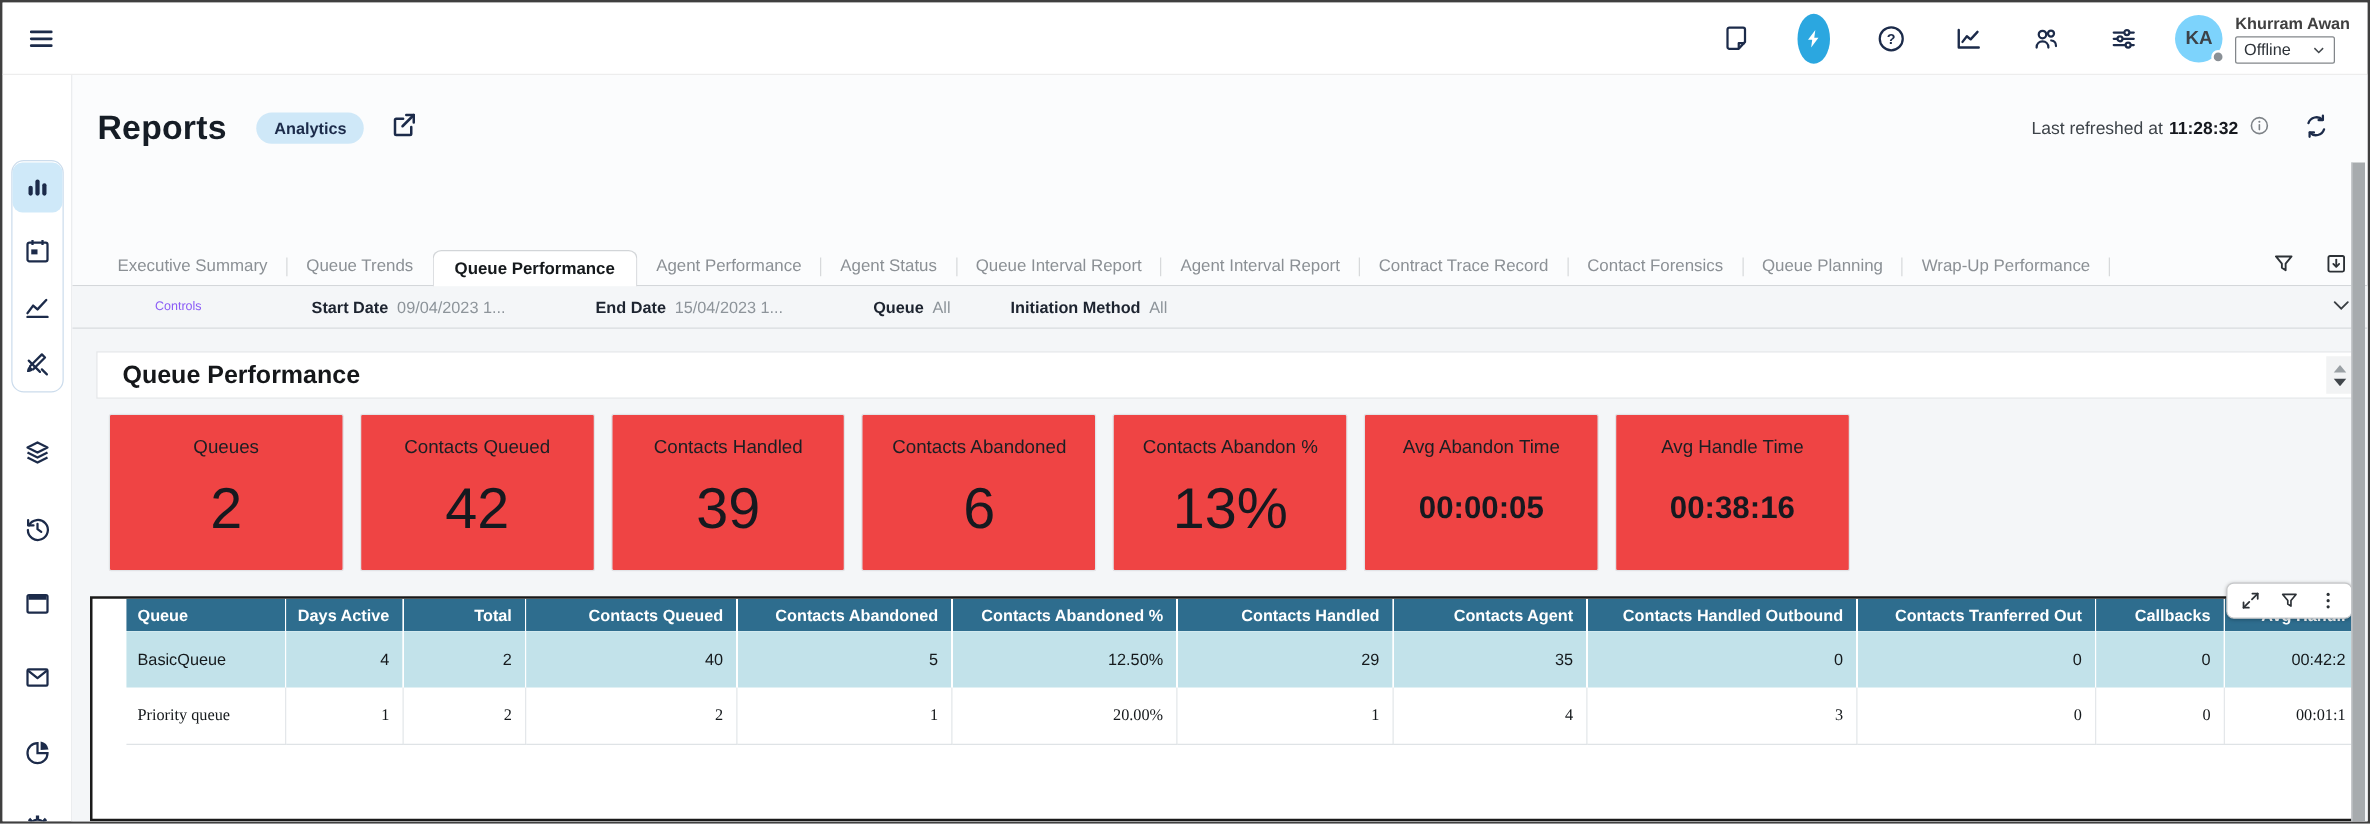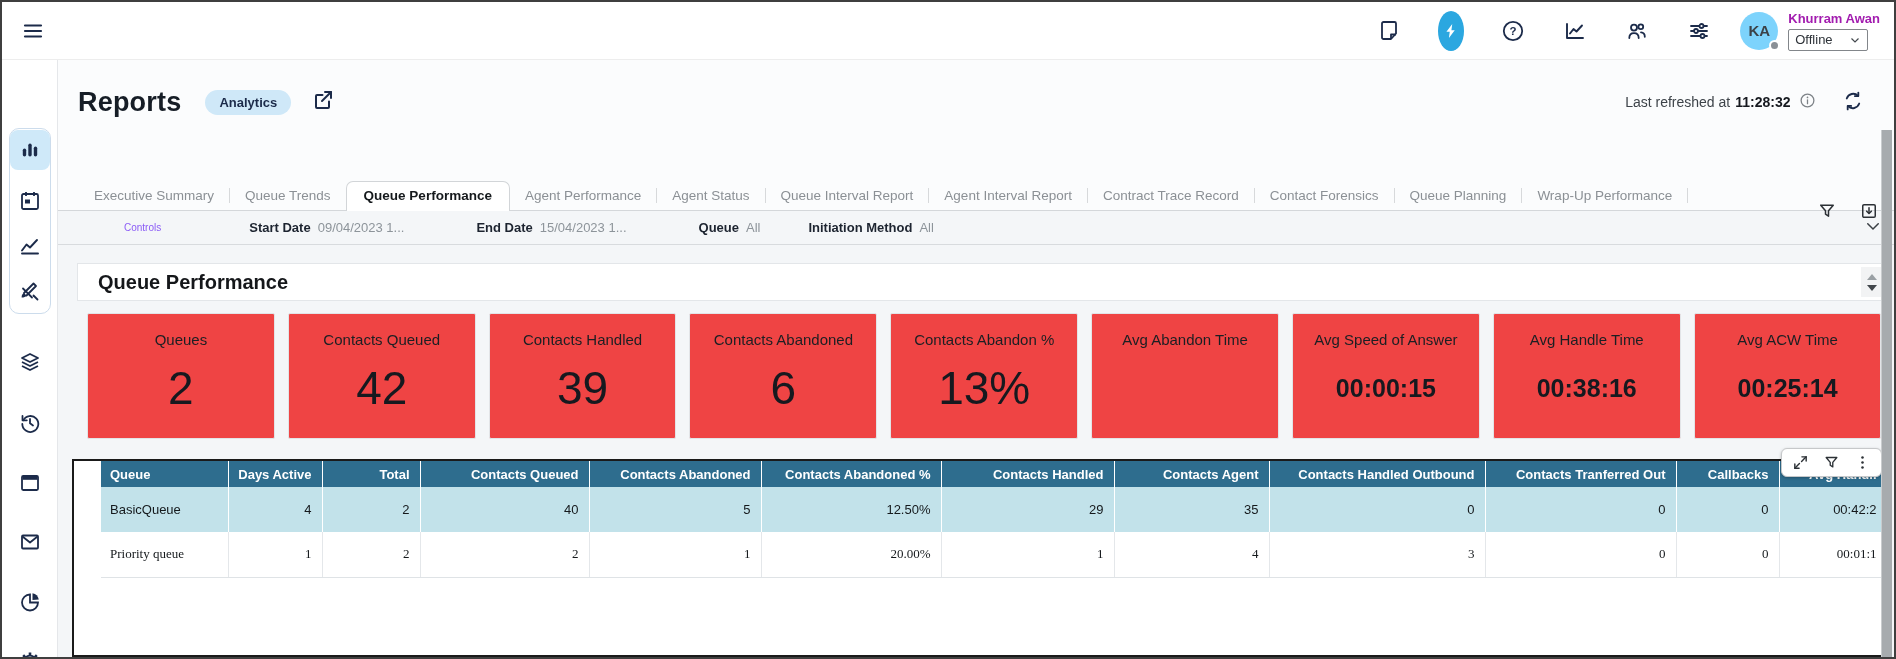--- a/index.html
+++ b/index.html
@@ -10,21 +10,21 @@
   
   .topbar { height:58px; background:#fff; border-bottom:1px solid #ededed; display:flex; align-items:center; padding:0 10px 0 18px; position:relative; z-index:5; }
   .topbar .spacer { flex:1; }
   .tb-icons { display:flex; align-items:center; gap:36px; margin-right:24px; }
   .tb-icon { width:26px; height:26px; display:flex; align-items:center; justify-content:center; cursor:pointer; }
   .tb-icon svg { display:block; }
   .flash-wrap { width:40px; height:40px; border-radius:50%; background:#2ba7e0; display:flex; align-items:center; justify-content:center; }
   .avatar { position:relative; width:38px; height:38px; border-radius:50%; background:#7dd3fc; display:flex; align-items:center; justify-content:center; font-size:15px; font-weight:bold; color:#3c4248; margin-left:4px; }
   .avatar .dot { position:absolute; right:-2px; bottom:-1px; width:11px; height:11px; border-radius:50%; background:#8a9096; border:2px solid #fff; }
   .user-block { margin-left:10px; margin-right:4px; display:flex; flex-direction:column; align-items:flex-start; gap:3px; }
-  .user-name { font-size:13px; font-weight:600; color:#a21caf; }
+  .user-name { font-size:13px; font-weight:600; color:#404040; }
   .status-select { width:80px; height:22px; border:1px solid #82868a; border-radius:2px; background:#fff; display:flex; align-items:center; justify-content:space-between; padding:0 6px; font-size:13px; color:#2d3238; cursor:pointer; }
 
   
   .body { display:flex; height:599px; }
   .sidebar { position:relative; width:56px; background:#fff; border-right:1px solid #e5e7ea; flex:0 0 56px; }
   .sb-group { position:absolute; left:7px; top:68px; width:42px; height:186px; border:1px solid #ccdcec; border-radius:10px; }
   .sb-item { position:absolute; left:8px; width:40px; height:40px; display:flex; align-items:center; justify-content:center; border-radius:8px; cursor:pointer; }
   .sb-item.active { background:#cfe9f9; }
   .main { position:relative; flex:1; display:flex; flex-direction:column; background:#fbfcfd; }
 
@@ -38,21 +38,21 @@
   .extlink { margin-left:20px; cursor:pointer; }
   .ph-right { margin-left:auto; display:flex; align-items:center; font-size:14px; color:#3d4349; }
   .ph-right b { margin-left:5px; color:#16191f; }
   .info-icon { margin-left:8px; cursor:pointer; }
   .refresh-icon { margin-left:26px; margin-right:2px; cursor:pointer; }
 
   .util-icons { position:absolute; top:140px; right:16px; display:flex; gap:20px; z-index:3; }
   .util-icons .tb-icon { width:22px; height:22px; }
 
   
-  .tabs { display:flex; align-items:center; margin-top:38px; padding-left:21px; border-bottom:1px solid #d4d7da; height:29px; }
+  .tabs { display:flex; align-items:flex-start; margin-top:56px; padding-left:21px; border-bottom:1px solid #d4d7da; height:29px; }
   .tab { font-size:13.5px; color:#8b9095; padding:5px 15px 7px; white-space:nowrap; cursor:pointer; }
   .tab.active { background:#fff; color:#15191c; font-weight:bold; border:1px solid #d2d5d8; border-bottom:1px solid #fff; border-radius:7px 7px 0 0; margin-bottom:-1px; padding:6px 17px 8px; }
   .tab-div { width:1px; height:15px; background:#d7d9db; align-self:center; margin-bottom:2px; }
 
   
   .content { flex:1; background:#f4f6f8; display:flex; flex-direction:column; min-height:0; }
   .controls-row { height:34px; display:flex; align-items:center; padding:0 14px 0 26px; border-bottom:1px solid #d8dbde; font-size:13px; }
   .controls-title { font-size:10px; color:#8b5cf6; margin-right:88px; cursor:pointer;margin-left:40px; }
   .ctl { display:flex; align-items:baseline; margin-right:72px; cursor:pointer; }
   .ctl .lbl { font-weight:bold; color:#1d2430; margin-right:7px; }
@@ -353,32 +353,25 @@
           <div class="card">
             <div class="card-label">Contacts Abandoned</div>
             <div class="card-value big">6</div>
           </div>
           <div class="card">
             <div class="card-label">Contacts Abandon %</div>
             <div class="card-value big">13%</div>
           </div>
           <div class="card">
             <div class="card-label">Avg Abandon Time</div>
-          </div>
-          <div class="card">
-            <div class="card-label">Avg Speed of Answer</div>
-            <div class="card-value time">00:00:15</div>
+            <div class="card-value time">00:00:05</div>
           </div>
           <div class="card">
             <div class="card-label">Avg Handle Time</div>
             <div class="card-value time">00:38:16</div>
-          </div>
-          <div class="card">
-            <div class="card-label">Avg ACW Time</div>
-            <div class="card-value time">00:25:14</div>
           </div>
         </div>
 
         <div class="panel">
           <div class="panel-toolbar">
             <span class="tb-icon">
               <svg width="17" height="17" viewBox="0 0 24 24" fill="none" stroke="#2c3136" stroke-width="2" stroke-linecap="round" stroke-linejoin="round">
                   <path d="M14 4h6v6"></path>
                   <path d="M20 4l-6.5 6.5"></path>
                   <path d="M10 20H4v-6"></path>

